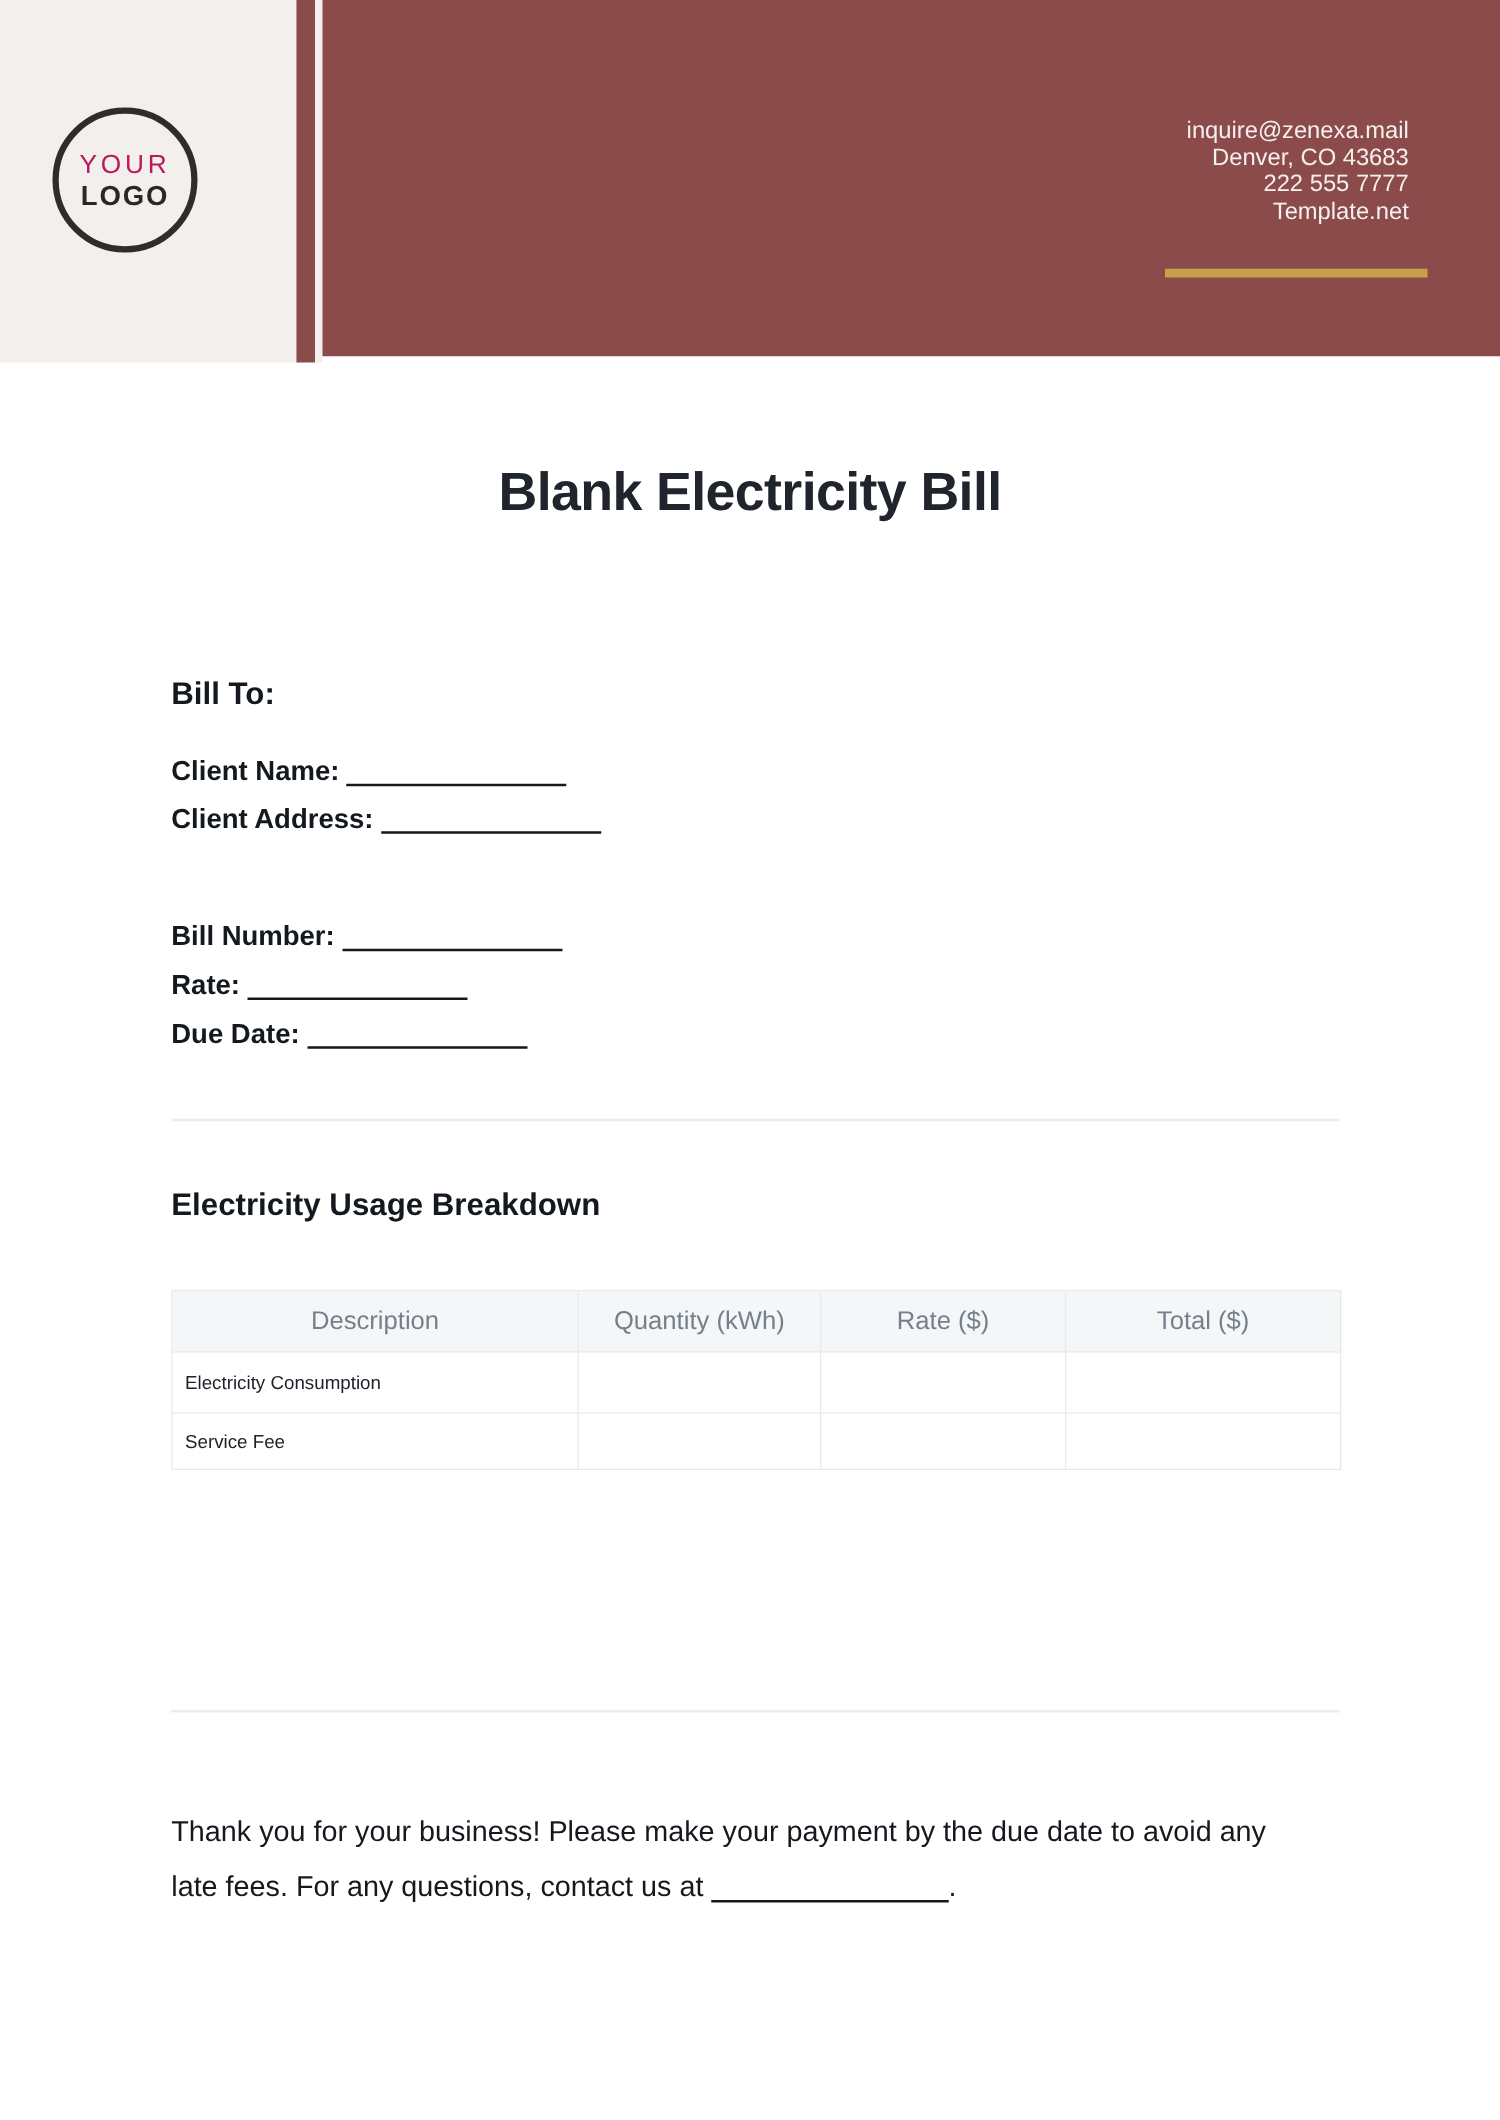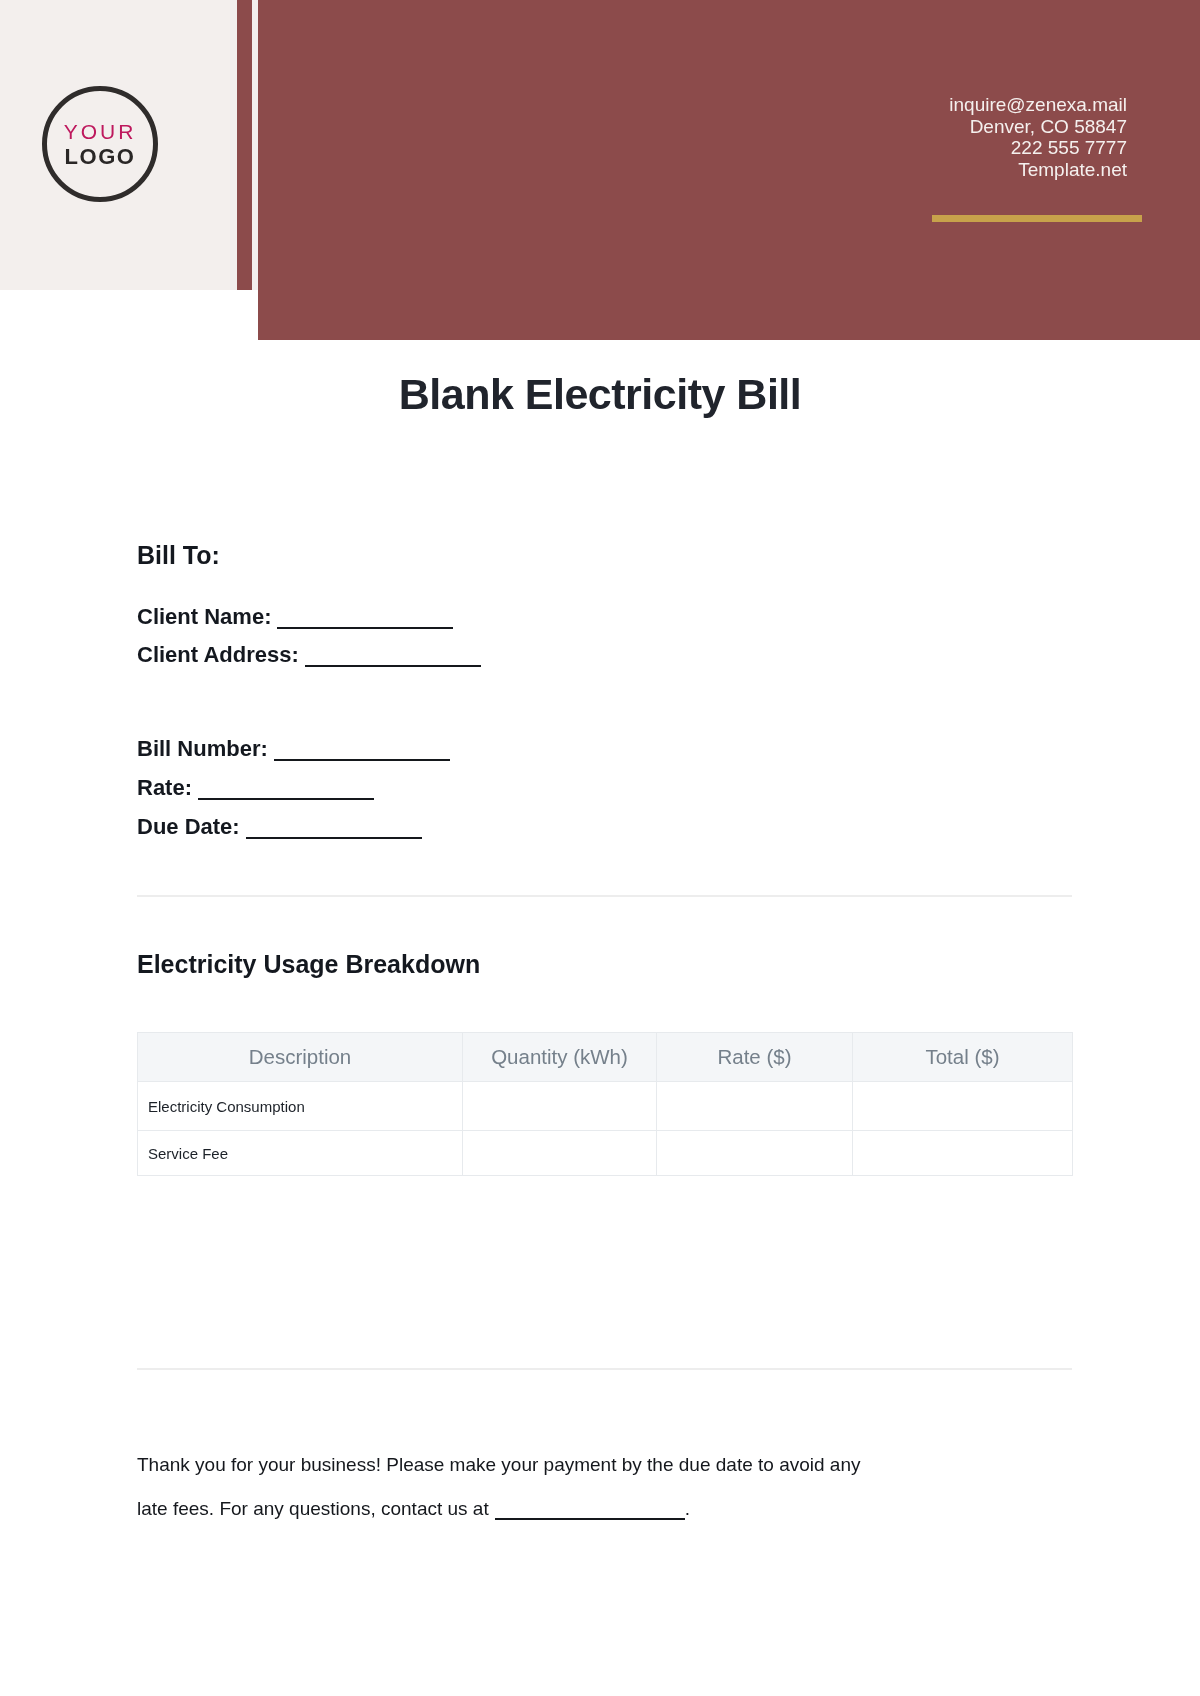--- a/index.html
+++ b/index.html
@@ -39,21 +39,21 @@
     background:transparent;
   }
   .logo-your{
     font-size:21px;font-weight:400;letter-spacing:3px;color:#be185d;line-height:25px;
   }
   .logo-logo{
     font-size:22px;font-weight:700;letter-spacing:1.5px;color:#2A2726;line-height:26px;
   }
   .stripe{width:15px;height:290px;background:var(--maroon);}
   .stripe-gap{width:6px;height:290px;background:var(--beige);}
-  .header-main{position:relative;flex:1;height:340px;background:var(--maroon);}
+  .header-main{position:relative;flex:1;height:285px;background:var(--maroon);}
   .contact{
     position:absolute;top:94px;right:73px;
     text-align:right;color:var(--contact-text);
     font-size:19px;line-height:21.5px;font-weight:400;
   }
   .gold-bar{
     position:absolute;top:215px;right:58px;width:210px;height:7px;
     background:var(--gold);
   }
 
@@ -115,21 +115,21 @@
   .usage-table tr.rtotal td{
     height:84px;vertical-align:bottom;padding-bottom:14px;
   }
   .usage-table tr.rtotal td.total-label{
     font-size:23px;font-weight:700;color:#14181F;
   }
 
   
   .footer{
     position:absolute;top:1443px;left:137px;width:960px;
-    font-size:19px;line-height:44px;color:#15181D;font-weight:400;
+    font-size:23px;line-height:44px;color:#15181D;font-weight:400;
   }
   .footer .blank-long{
     display:inline-block;width:190px;height:16px;
     border-bottom:2.5px solid #15181C;
     margin-bottom:-5px;margin-left:6px;
   }
 </style>
 </head>
 <body>
 
@@ -140,21 +140,21 @@
       <div class="logo-circle">
         <div class="logo-your">YOUR</div>
         <div class="logo-logo">LOGO</div>
       </div>
     </div>
     <div class="stripe"></div>
     <div class="stripe-gap"></div>
     <div class="header-main">
       <div class="contact">
         <div>inquire@zenexa.mail</div>
-        <div>Denver, CO 58847</div>
+        <div>Denver, CO 43683</div>
         <div>222 555 7777</div>
         <div>Template.net</div>
       </div>
       <div class="gold-bar"></div>
     </div>
   </header>
 
   <h1 class="title">Blank Electricity Bill</h1>
 
   <h2 class="section-heading h-billto">Bill To:</h2>

